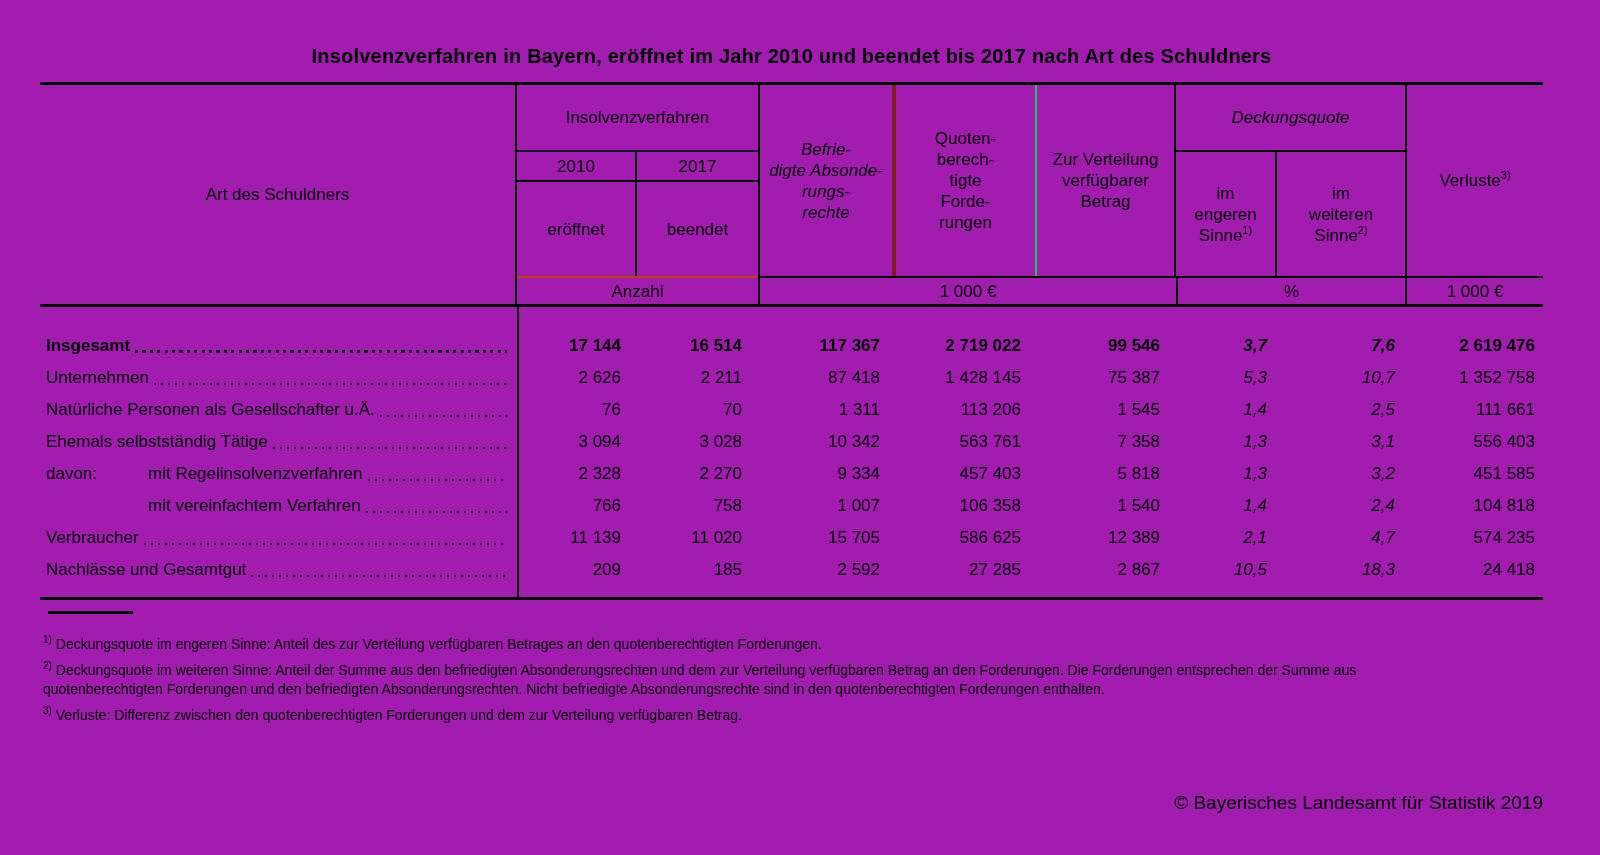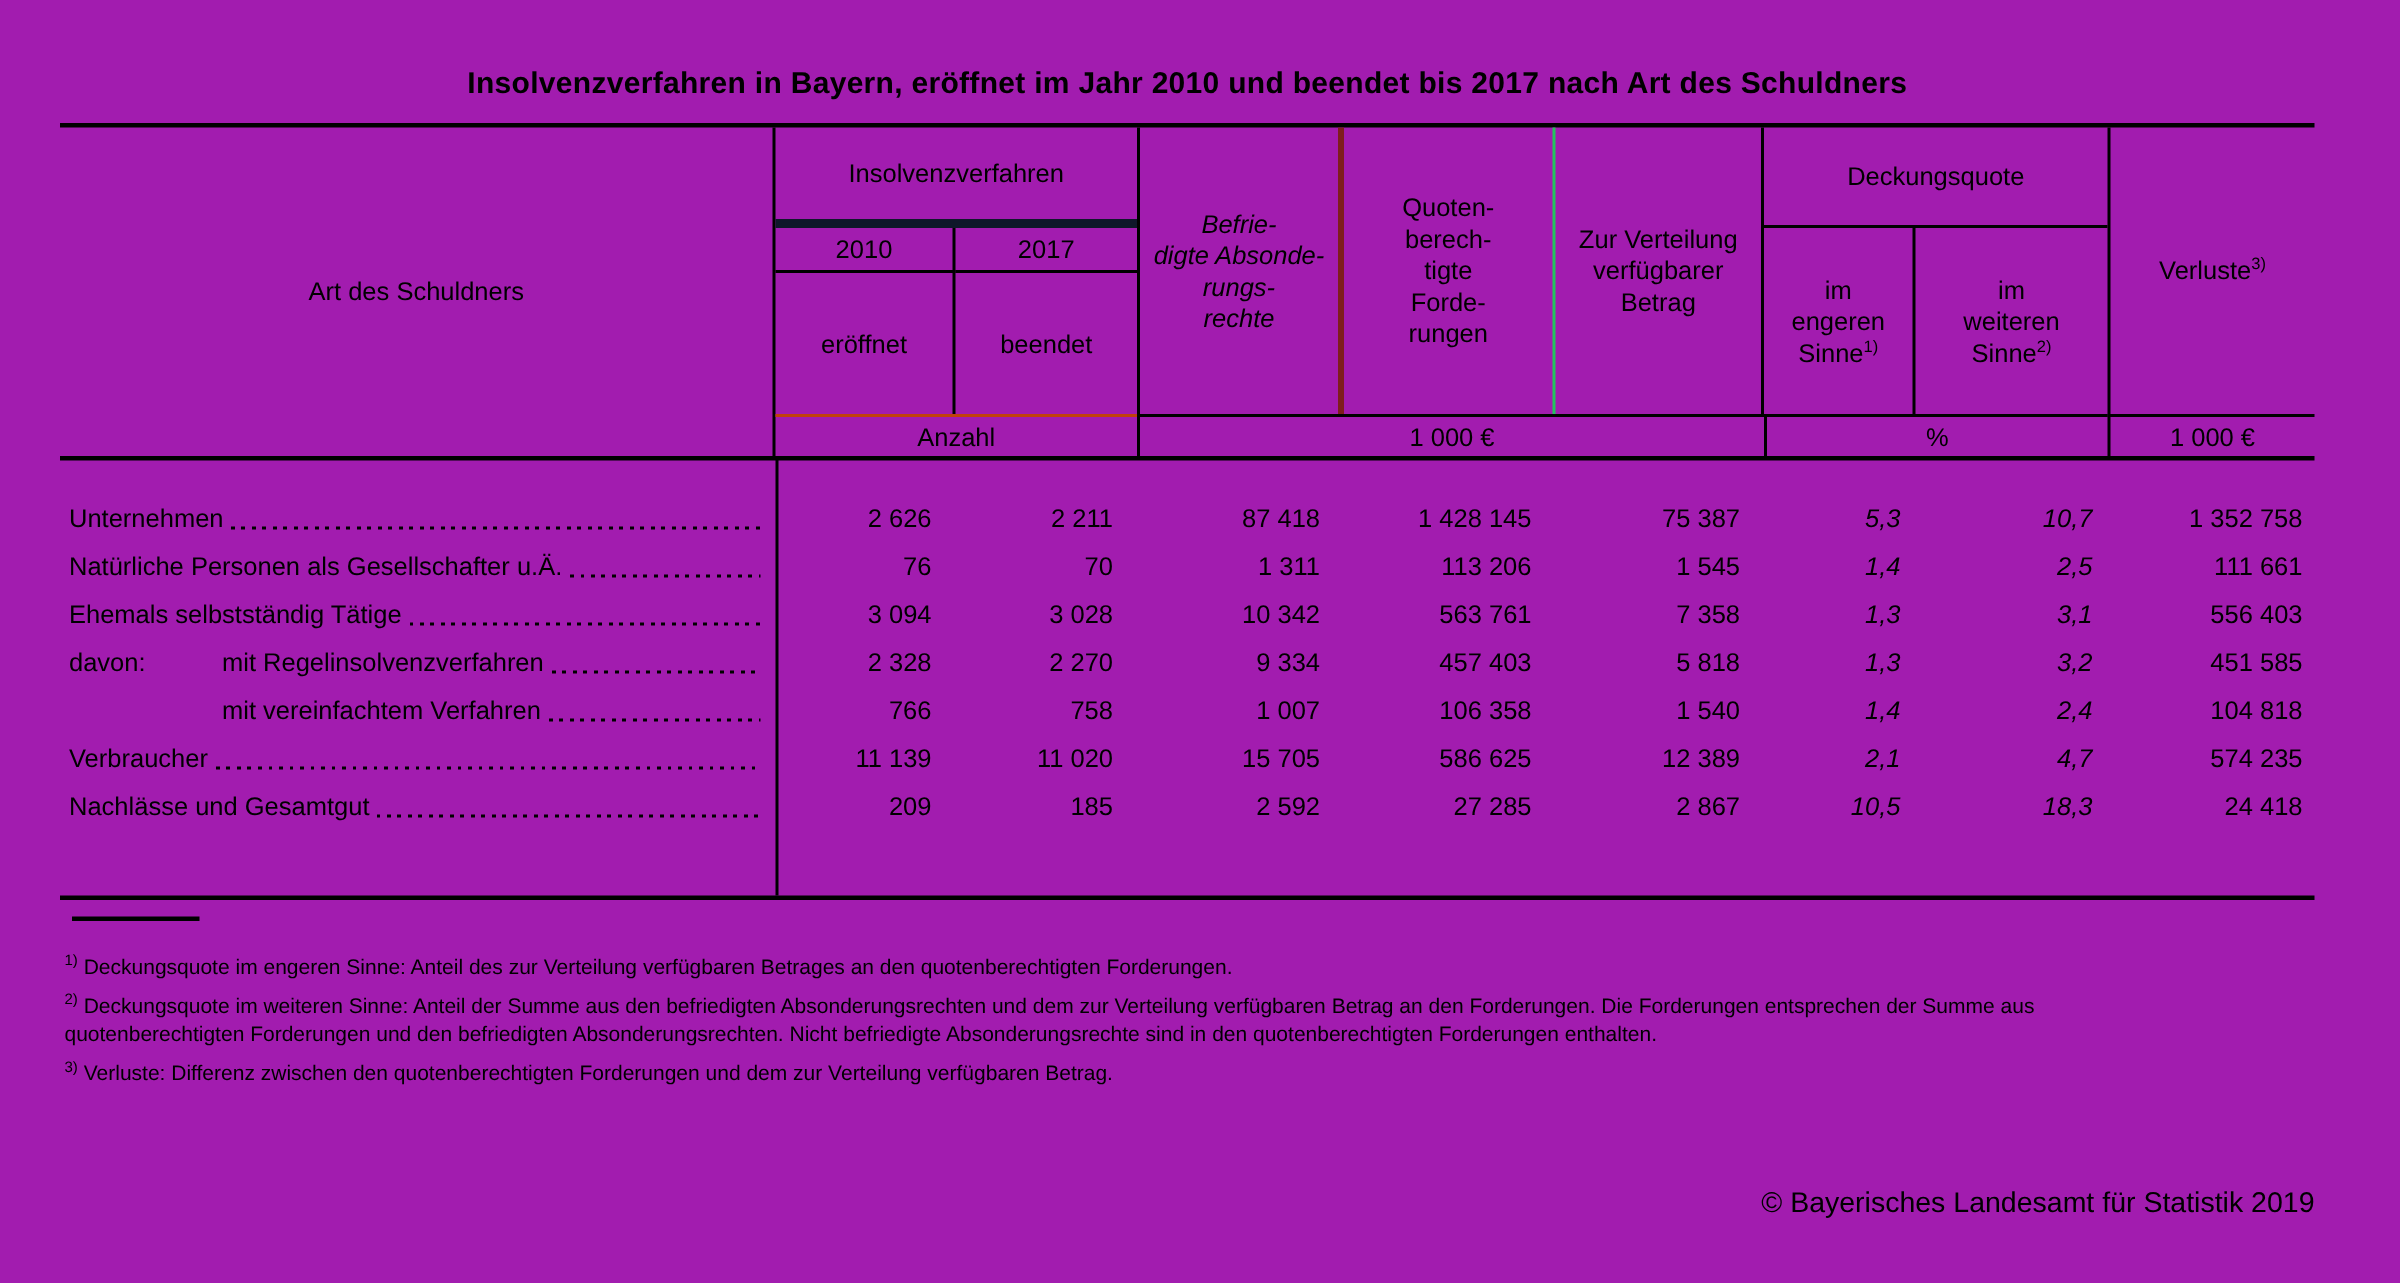--- a/index.html
+++ b/index.html
@@ -22,29 +22,29 @@
     grid-template-columns:477px 120px 121px 138px 141px 139px 101px 128px 138px;
     grid-template-rows:67px 30px 94px 28px;
     border-top:3px solid #000;border-bottom:3px solid #000;
     font-size:17px;line-height:21px;
   }
   .hc{display:flex;align-items:center;justify-content:center;text-align:center;}
   .ml{white-space:pre-line;}
   sup{font-size:11px;line-height:0;}
 
   .c-art{grid-area:1/1/5/2;border-right:2px solid #000;}
-  .c-ginsolvenz{grid-area:1/2/2/4;border-bottom:6px solid #0f172a;}
+  .c-ginsolvenz{grid-area:1/2/2/4;border-bottom:2px solid #0f172a;}
   .c-y2010{grid-area:2/2/3/3;border-right:2px solid #000;border-bottom:2px solid #000;}
   .c-y2017{grid-area:2/3/3/4;border-bottom:2px solid #000;}
   .c-eroeffnet{grid-area:3/2/4/3;border-right:2px solid #000;}
   .c-beendet{grid-area:3/3/4/4;border-radius:24px;}
   .c-befriedigte{grid-area:1/4/4/5;border-left:2px solid #000;border-right:4px solid #7f1d1d;font-style:italic;}
   .c-quoten{grid-area:1/5/4/6;border-right:2px solid #22c55e;}
   .c-verteilung{grid-area:1/6/4/7;border-right:2px solid #000;}
-  .c-gdeckung{grid-area:1/7/2/9;border-bottom:2px solid #000;}
+  .c-gdeckung{grid-area:1/7/2/9;border-bottom:2px solid #000;font-style:italic;}
   .c-engeren{grid-area:2/7/4/8;border-right:2px solid #000;}
   .c-weiteren{grid-area:2/8/4/9;}
   .c-verluste{grid-area:1/9/4/10;border-left:2px solid #000;}
   .u-anzahl{grid-area:4/2/5/4;border-top:2px solid #c2410c;text-align:center;}
   .u-eur{grid-area:4/4/5/7;border-top:2px solid #000;border-left:2px solid #000;}
   .u-pct{grid-area:4/7/5/9;border-top:2px solid #000;border-left:2px solid #000;}
   .u-eur2{grid-area:4/9/5/10;border-top:2px solid #000;border-left:2px solid #000;}
 
   
   .body{
@@ -131,20 +131,34 @@
       </div>
     <div class="hc u-anzahl">Anzahl</div>
     <div class="hc u-eur">1 000 €</div>
     <div class="hc u-pct">%</div>
     <div class="hc u-eur2">1 000 €</div>
   </div>
 
   <div class="body">
     <div class="vline"></div>
 
+    <div class="row total">
+      <div class="lab">
+          <span>Insgesamt</span>
+          <span class="leader"></span>
+        </div>
+      <div class="v v0">17 144</div>
+      <div class="v v1">16 514</div>
+      <div class="v v2">117 367</div>
+      <div class="v v3">2 719 022</div>
+      <div class="v v4">99 546</div>
+      <div class="v v5">3,7</div>
+      <div class="v v6">7,6</div>
+      <div class="v v7">2 619 476</div>
+    </div>
 
     <div class="row">
       <div class="lab">
           <span>Unternehmen</span>
           <span class="leader"></span>
         </div>
       <div class="v v0">2 626</div>
       <div class="v v1">2 211</div>
       <div class="v v2">87 418</div>
       <div class="v v3">1 428 145</div>

